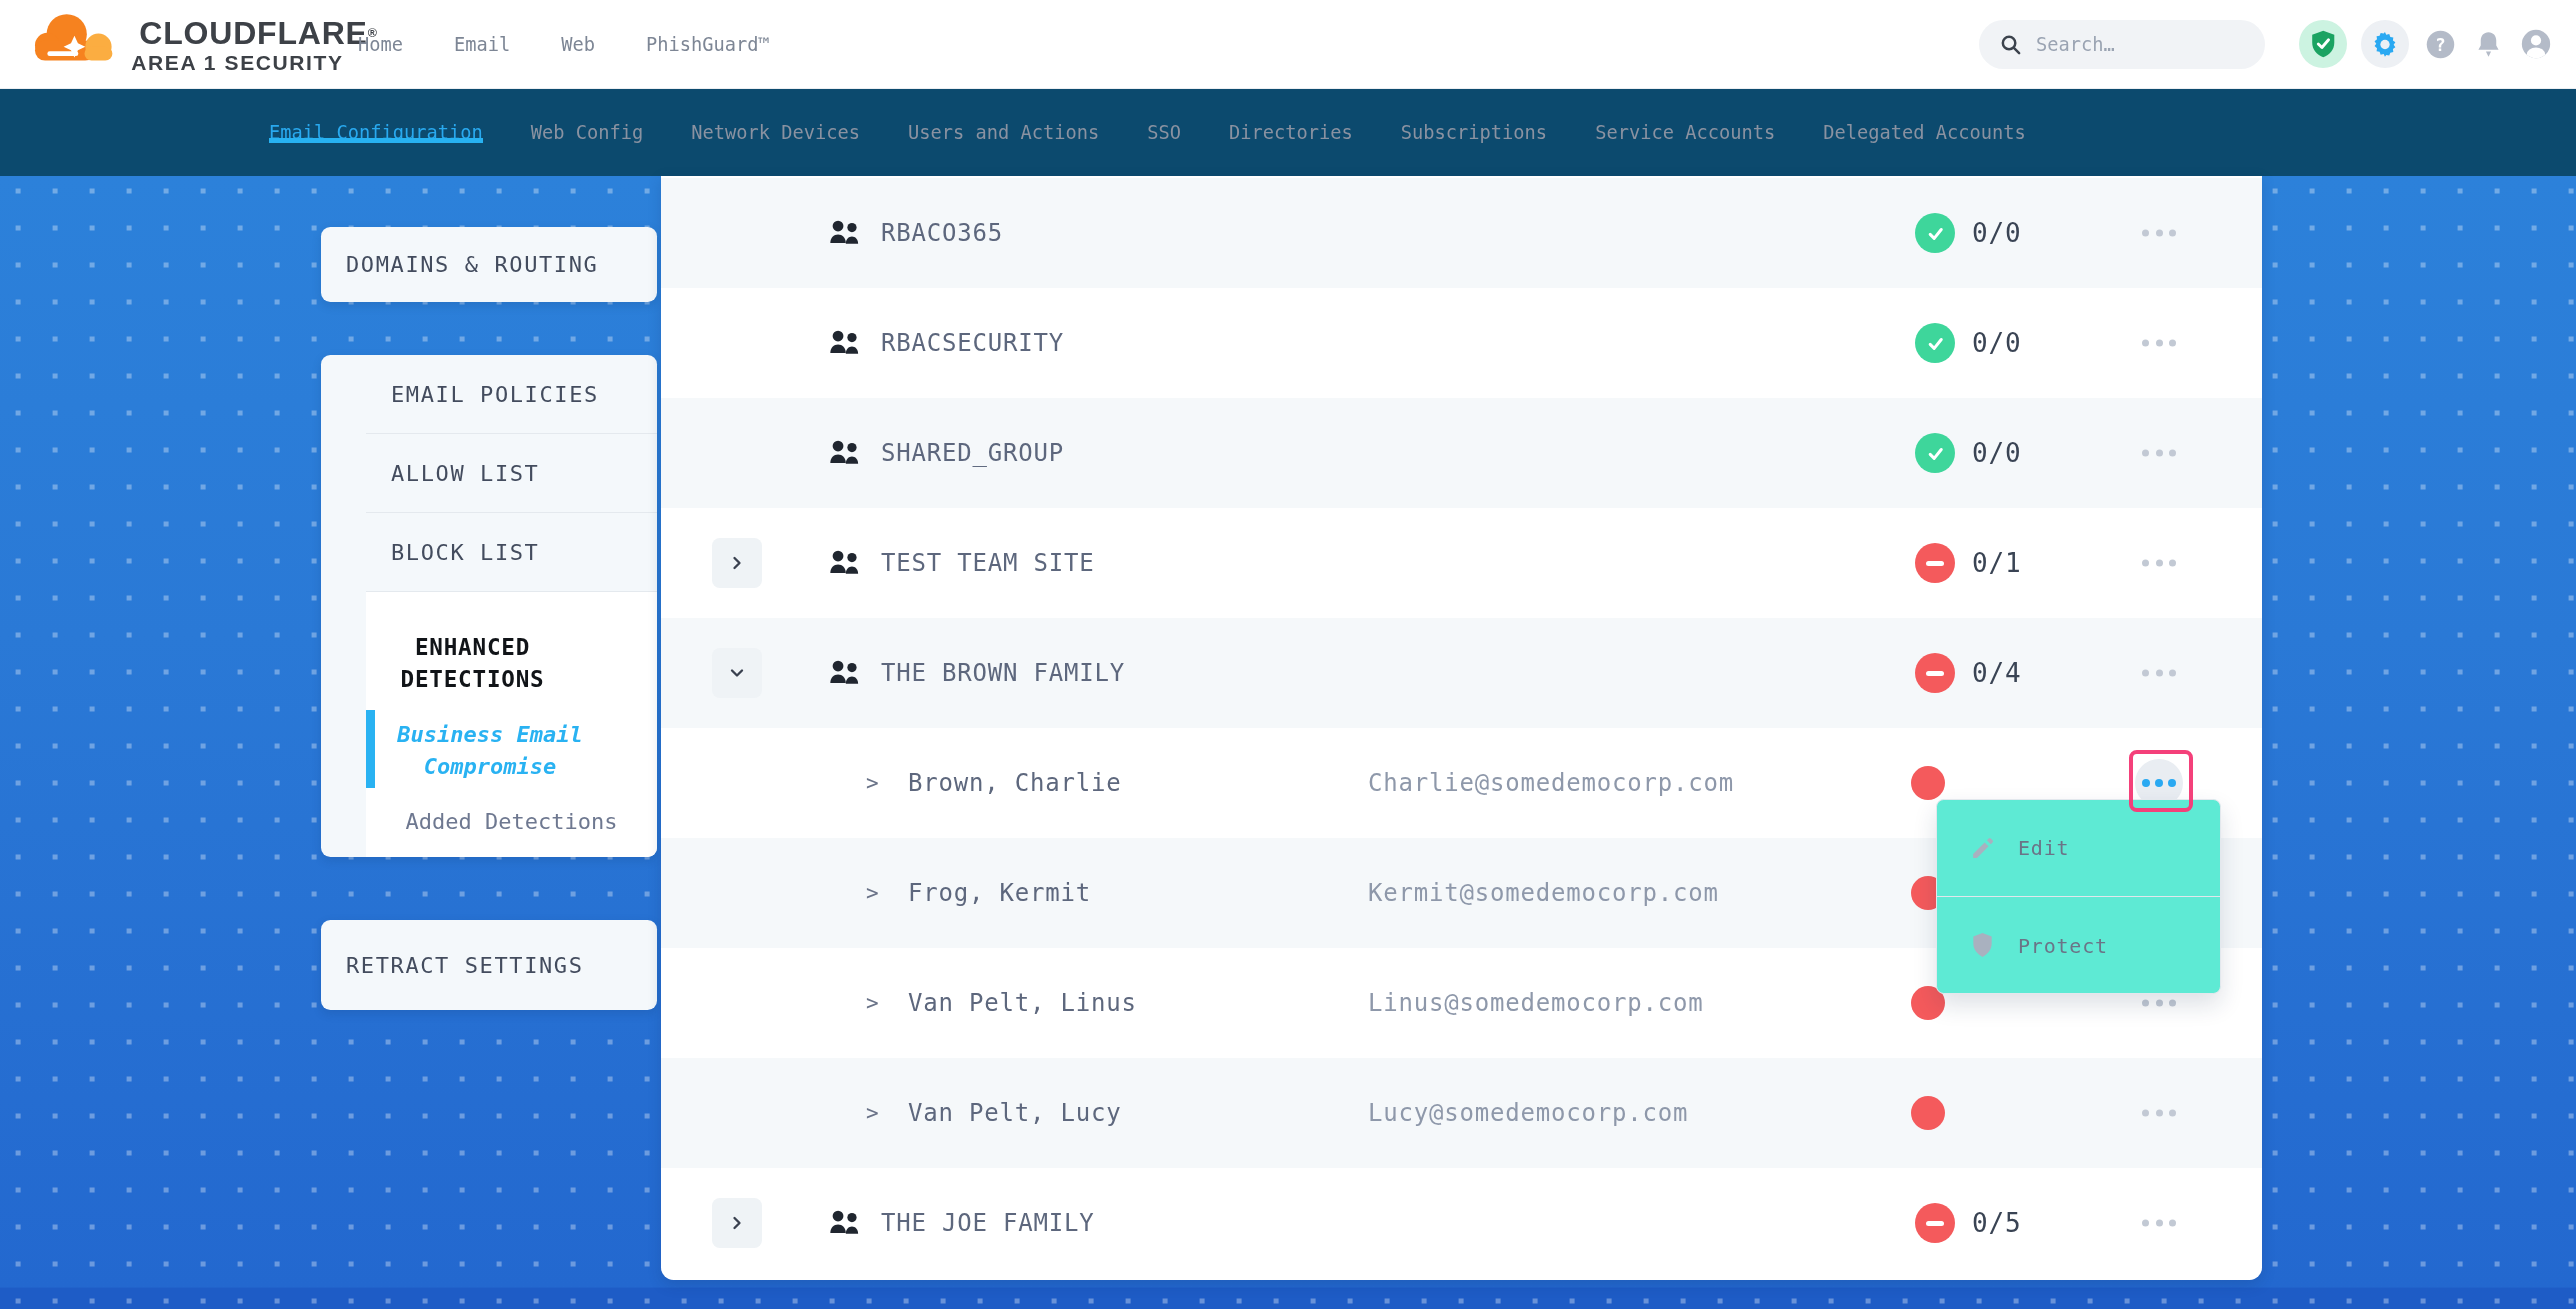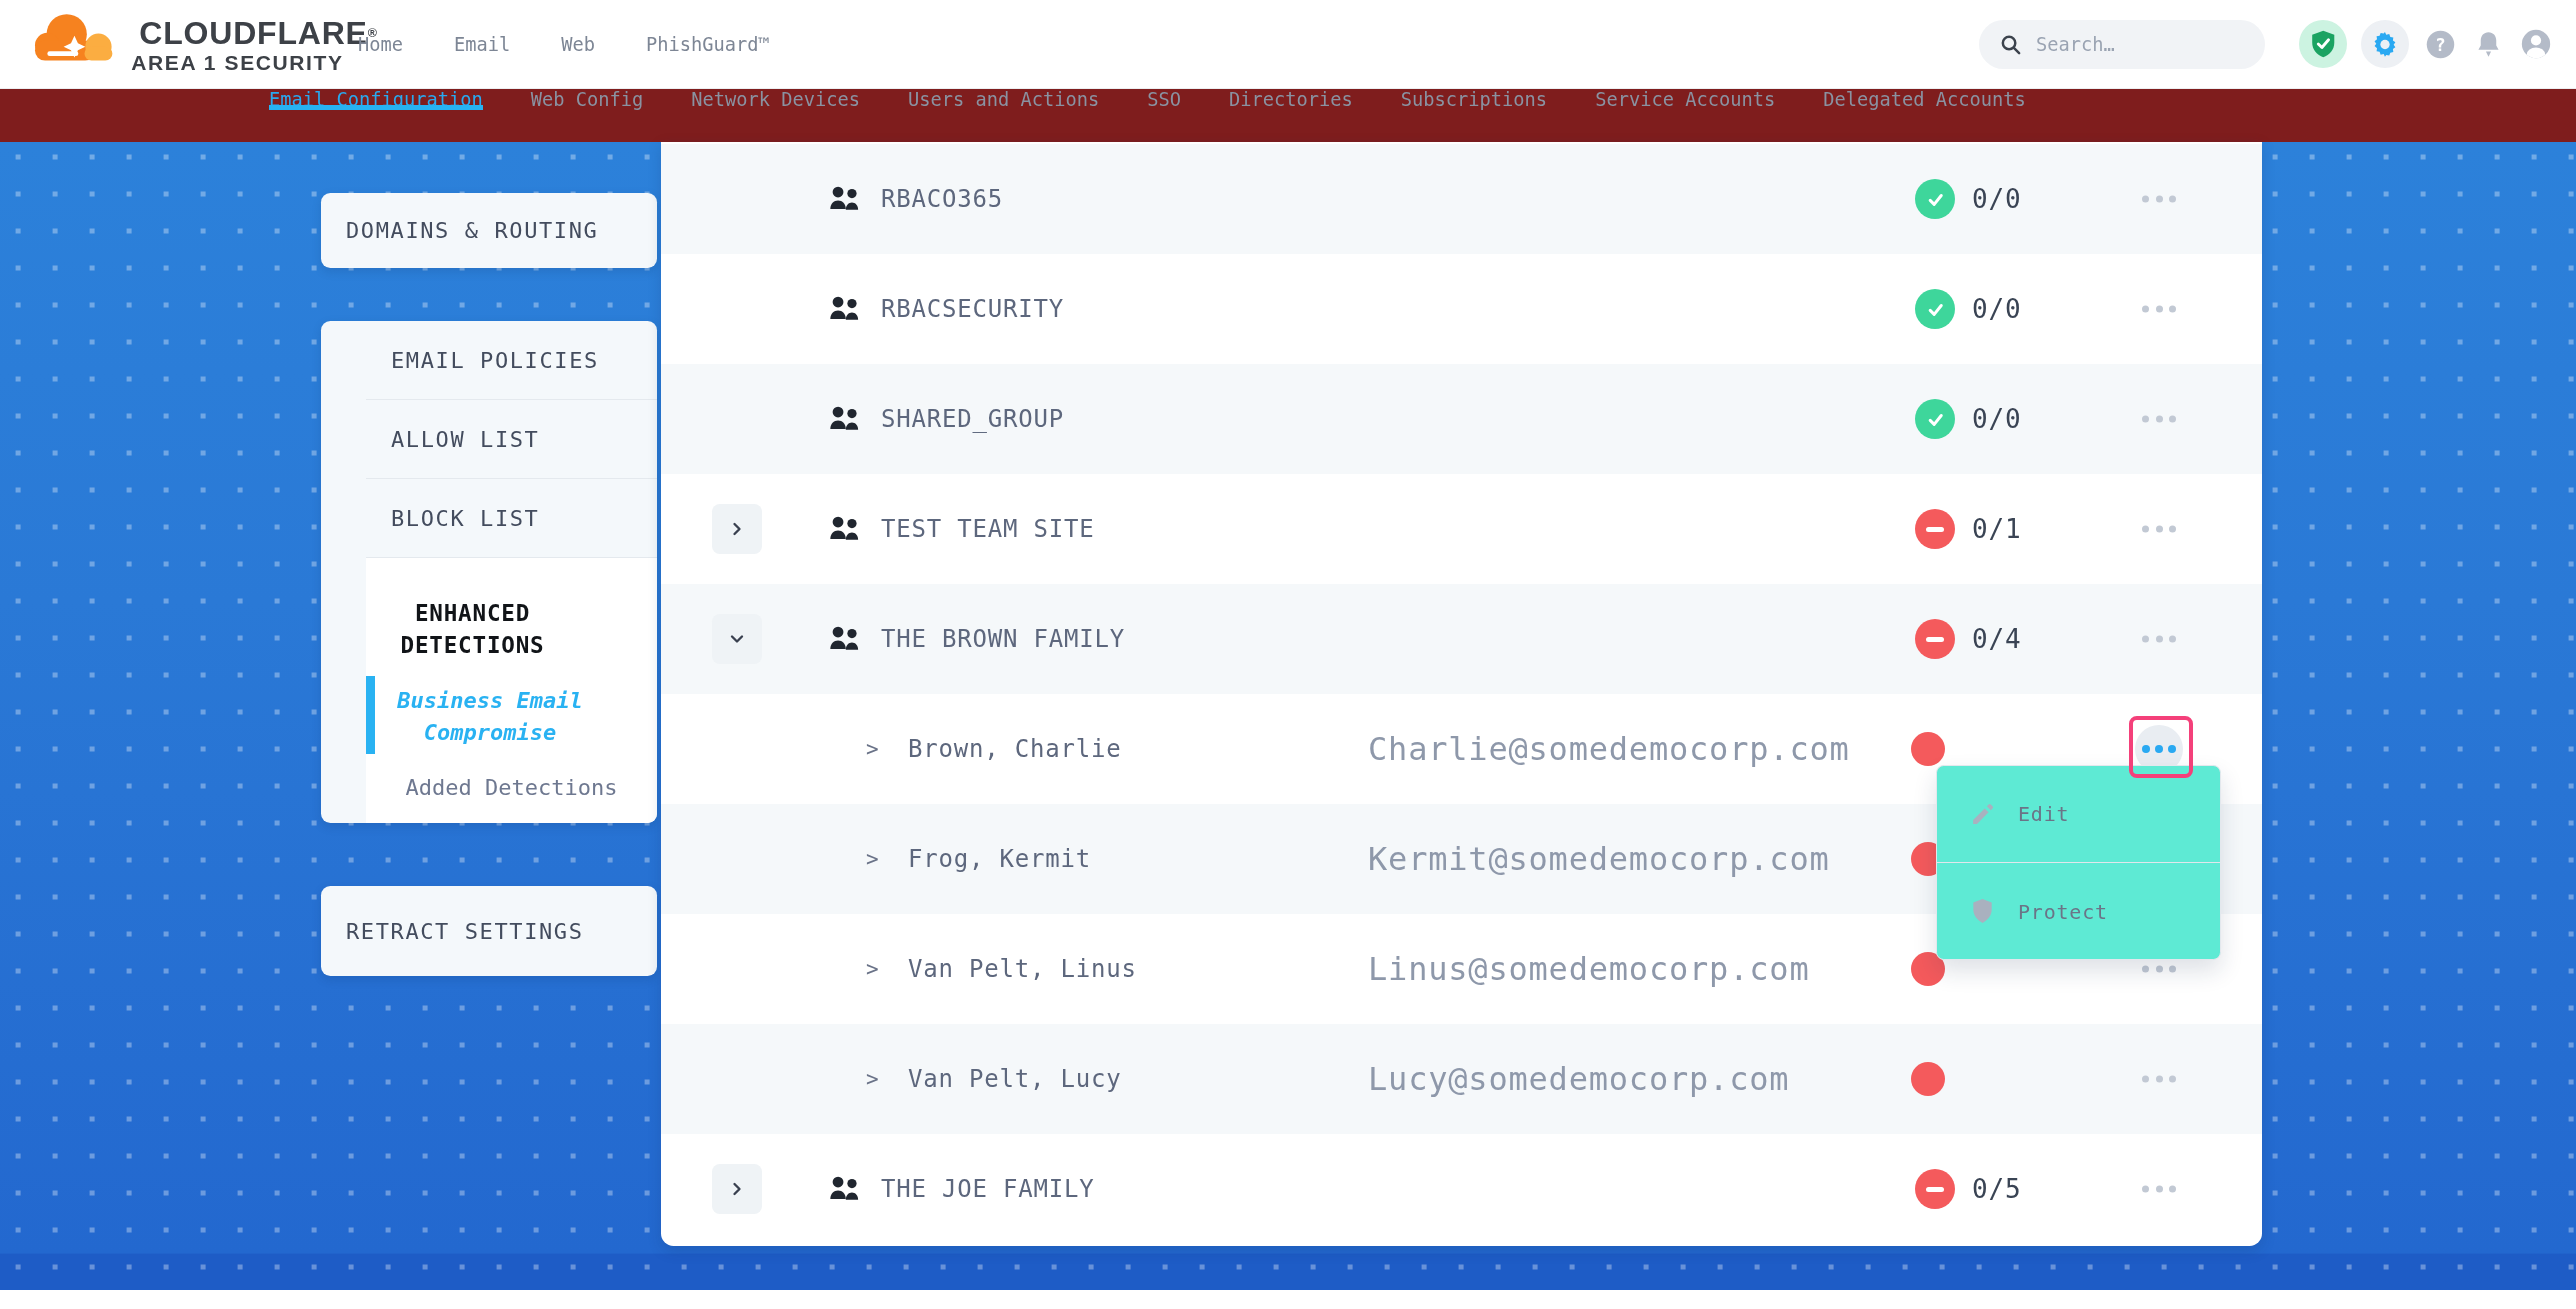--- a/index.html
+++ b/index.html
@@ -19,21 +19,21 @@
   .header-right { position:absolute; right:23px; top:0; height:88px; display:flex; align-items:center; gap:14px; }
   .search-pill { width:286px; height:49px; background:#f1f3f6; border-radius:26.5px; display:flex; align-items:center; padding-left:20px; margin-right:20px; }
   .search-pill input { border:none; outline:none; background:transparent; font-family:inherit; font-size:18.7px; color:#3c434d; margin-left:14px; width:195px; }
   .search-pill input::placeholder { color:#9aa3b2; }
   .icon-badge { width:48px; height:48px; border-radius:50%; display:flex; align-items:center; justify-content:center; cursor:pointer; }
   .badge-green { background:#ccf3e1; }
   .badge-gray { background:#edf0f4; }
   .plain-icon { width:34px; height:34px; display:flex; align-items:center; justify-content:center; cursor:pointer; }
 
   
-  .subnav { height:54px; background:#7f1d1d; border-top:0.8px solid #eceef1; display:flex; align-items:flex-start; padding-left:269px; gap:48px; position:relative; }
+  .subnav { height:88px; background:#0c4a6e; border-top:0.8px solid #eceef1; display:flex; align-items:center; padding-left:269px; gap:48px; position:relative; }
   .tab { display:flex; align-items:center; font-size:18.7px; color:#8a92a1; position:relative; cursor:pointer; white-space:nowrap; }
   .tab.active { color:#29a9ef; }
   .tab.active::after { content:""; position:absolute; left:0; right:0; bottom:0; height:5.4px; background:#27b2f2; }
 
   
   .main { position:relative; height:1148px;
     background-image:
       conic-gradient(from 0deg at 4.7px 4.7px, transparent 0 270deg, rgba(255,255,255,0.33) 270deg 360deg),
       linear-gradient(180deg,#2c81da 0%, #2a79d6 40%, #2368cf 96.8%, #1e5cc6 96.85%);
     background-size:37px 37px, 100% 100%;
@@ -56,21 +56,21 @@
   
   .panel { position:absolute; left:661px; top:0; width:1601px; height:1104px; background:#ffffff; border-radius:0 0 12.5px 12.5px; overflow:hidden; box-shadow:0 4.7px 14px rgba(15,45,95,.18); padding-top:2.3px; }
   .row { height:110px; position:relative; }
   .row.shade { background:#f5f8fa;padding-left:20px; }
   .rowc { position:absolute; top:50%; transform:translateY(-50%); }
   .expander { left:51px; width:50px; height:50px; border-radius:7.8px; background:#eff3f6; display:flex; align-items:center; justify-content:center; cursor:pointer; }
   .gicon { left:167px; width:34px; height:26.5px; }
   .gname { left:220px; font-size:24px; color:#5d677d; letter-spacing:0.8px; white-space:nowrap; }
   .mchev { left:205px; font-size:21px; color:#6a7388; }
   .mname { left:247px; font-size:24px; color:#5d677d; letter-spacing:0.8px; white-space:nowrap; }
-  .memail { left:707px; font-size:32px; color:#8e98aa; letter-spacing:0.8px; white-space:nowrap; }
+  .memail { left:707px; font-size:24px; color:#8e98aa; letter-spacing:0.8px; white-space:nowrap; }
   .badge { left:1254px; width:40px; height:40px; border-radius:50%; display:flex; align-items:center; justify-content:center; }
   .badge.ok { background:#3ed69b; }
   .badge.alert { background:#f45a5c; }
   .minus-bar { width:18.7px; height:5.4px; border-radius:3.1px; background:#ffffff; }
   .fraction { left:1311px; font-size:26px; color:#3a4454; letter-spacing:0.8px; }
   .dot { left:1250px; width:34px; height:34px; border-radius:50%; background:#f45a5c; }
   .menu-dots { left:1476px; width:44px; display:flex; justify-content:center; gap:6.2px; cursor:pointer; }
   .menu-dots i { width:7px; height:7px; border-radius:50%; background:#c2c9d4; }
   .menu-btn { left:1474px; width:48px; height:48px; border-radius:50%; background:#e9edf2; display:flex; align-items:center; justify-content:center; gap:5.4px; cursor:pointer; }
   .menu-btn i { width:7.8px; height:7.8px; border-radius:50%; background:#2aa9f2; }

